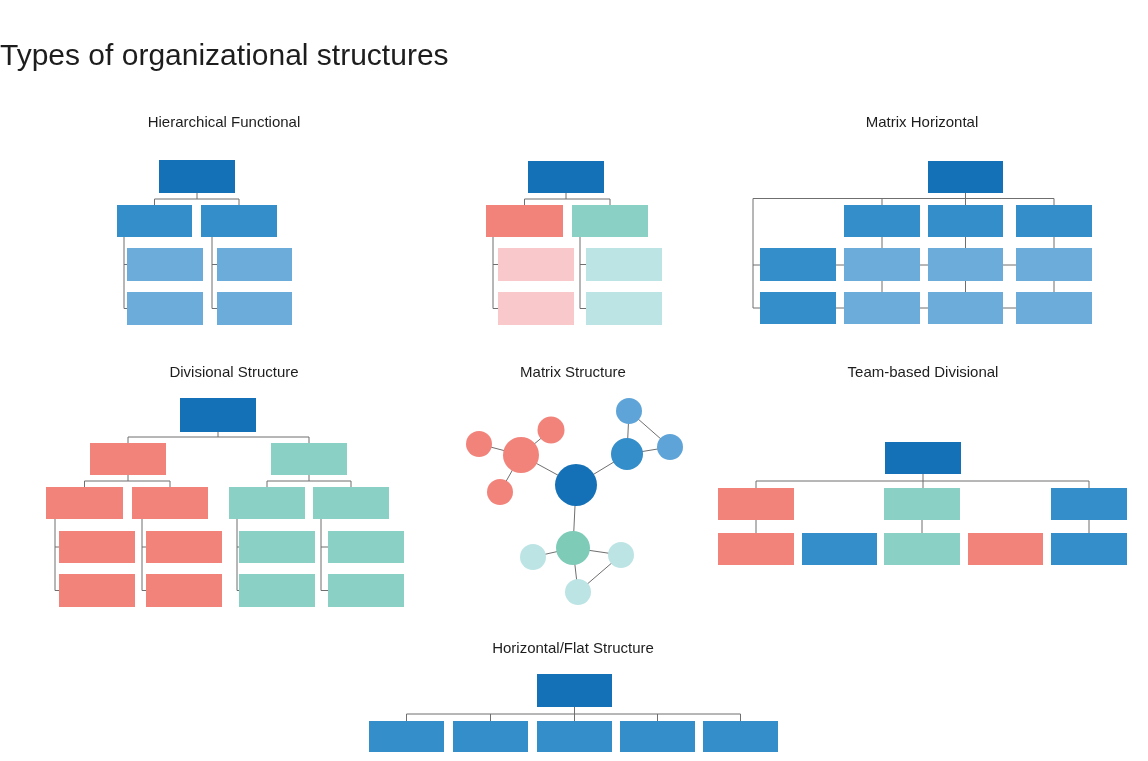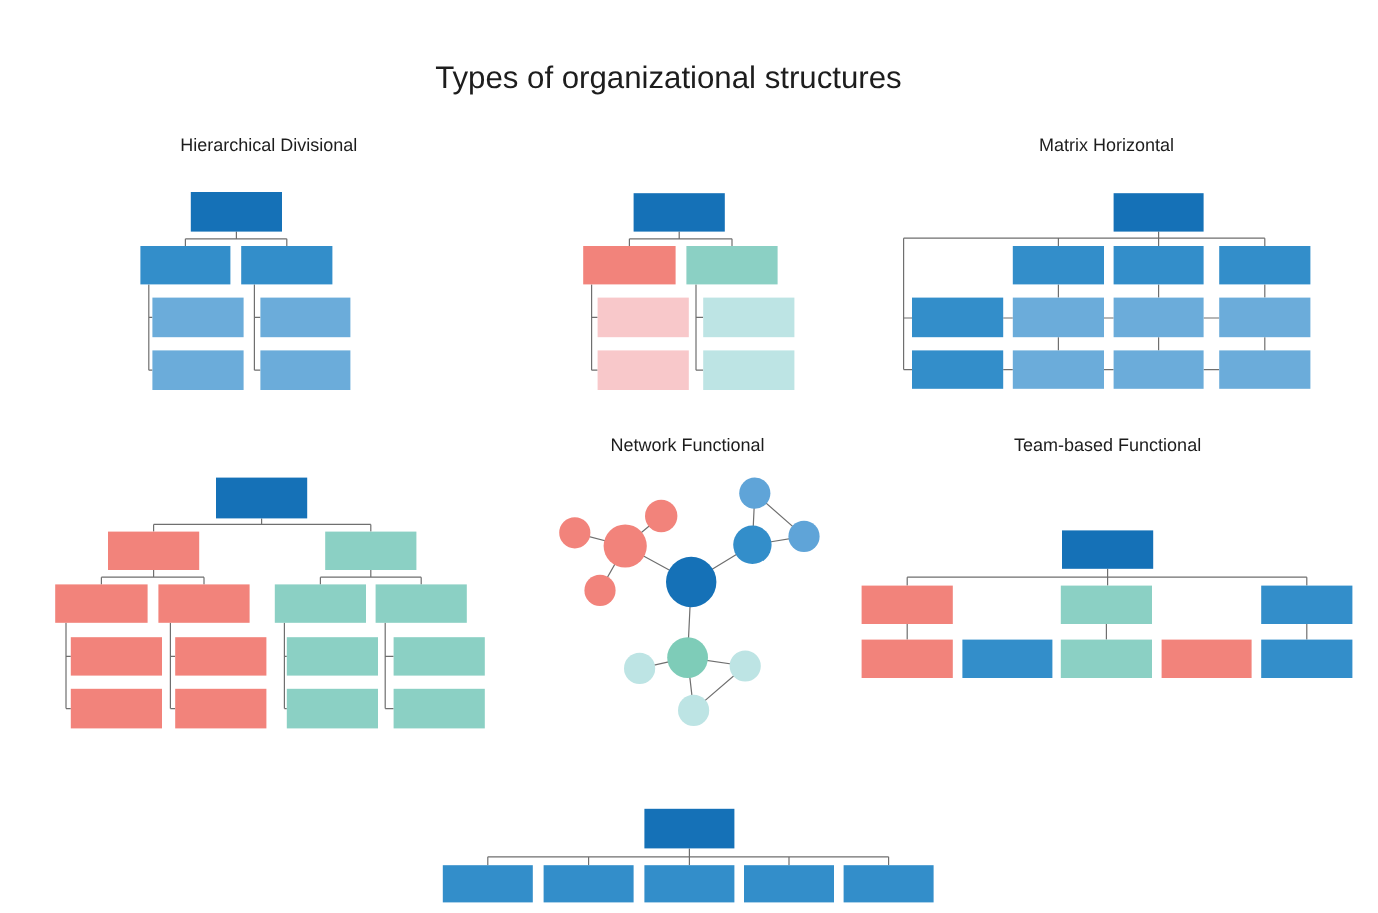--- a/index.html
+++ b/index.html
@@ -1,22 +1,22 @@
 <!DOCTYPE html>
 <html style="--dark-blue: #1571B7; --mid-blue: #338ECA; --light-blue: #6BACDA; --pale-blue: #5FA4D8; --salmon: #F2837B; --light-pink: #F8C8CA; --teal: #8BD0C4; --green-teal: #7ECCB8; --light-teal: #BDE4E4; --line: #6F6F6F; --text: #1D1D1D;"><head>
 <meta charset="utf-8">
 <style>
   html,body{margin:0;padding:0;background:#ffffff;}
   .canvas{
     position:relative;width:1148px;height:761px;background:#ffffff;overflow:hidden;
     font-family:"Liberation Sans","DejaVu Sans",sans-serif;
   }
   .main-title{
-    position:absolute;left:0;top:33px;width:1114px;text-align:center;
-    font-size:26px;font-weight:400;color:var(--text,#1d1d1d);line-height:1.1;
+    position:absolute;left:0;top:18px;width:1114px;
+    font-size:30px;font-weight:400;color:var(--text,#1d1d1d);line-height:1.1;
   }
   .panel-title{
     position:absolute;width:260px;text-align:center;
     font-size:15px;font-weight:400;color:var(--text,#1d1d1d);line-height:1.2;
   }
   .layer{position:absolute;left:0;top:0;width:1148px;height:761px;display:block;}
   .edge{fill:none;stroke:var(--line,#6f6f6f);stroke-width:1;}
   .f-dark  {fill:var(--dark-blue,#1571b7);}
   .f-mid   {fill:var(--mid-blue,#338eca);}
   .f-light {fill:var(--light-blue,#6bacda);}
@@ -27,24 +27,26 @@
   .f-gteal {fill:var(--green-teal,#7eccb8);}
   .f-lteal {fill:var(--light-teal,#bde4e4);}
 </style>
 </head>
 <body>
 
 <div class="canvas">
 
   <h1 class="main-title">Types of organizational structures</h1>
 
-  <div class="panel-title" style="left:94px;top:113px">Hierarchical Divisional</div>
+  <div class="panel-title" style="left:94px;top:113px">Hierarchical Functional</div>
   <div class="panel-title" style="left:792px;top:113px">Matrix Horizontal</div>
-  <div class="panel-title" style="left:443px;top:363px">Network Functional</div>
-  <div class="panel-title" style="left:793px;top:363px">Team-based Functional</div>
+  <div class="panel-title" style="left:104px;top:363px">Divisional Structure</div>
+  <div class="panel-title" style="left:443px;top:363px">Matrix Structure</div>
+  <div class="panel-title" style="left:793px;top:363px">Team-based Divisional</div>
+  <div class="panel-title" style="left:443px;top:639px">Horizontal/Flat Structure</div>
 
   <svg class="layer" viewBox="0 0 1148 761">
     <path class="edge" d="
       M197 193 V199 M154.5 199 H239 M154.5 199 V205 M239 199 V205
       M124 237 V308.5 M124 264.5 H127 M124 308.5 H127
       M212 237 V308.5 M212 264.5 H217 M212 308.5 H217"></path>
     <rect x="159" y="160" width="76" height="33" class="f-dark"></rect>
     <rect x="117" y="205" width="75" height="32" class="f-mid"></rect>
     <rect x="201" y="205" width="76" height="32" class="f-mid"></rect>
     <rect x="127" y="248" width="76" height="33" class="f-light"></rect>

